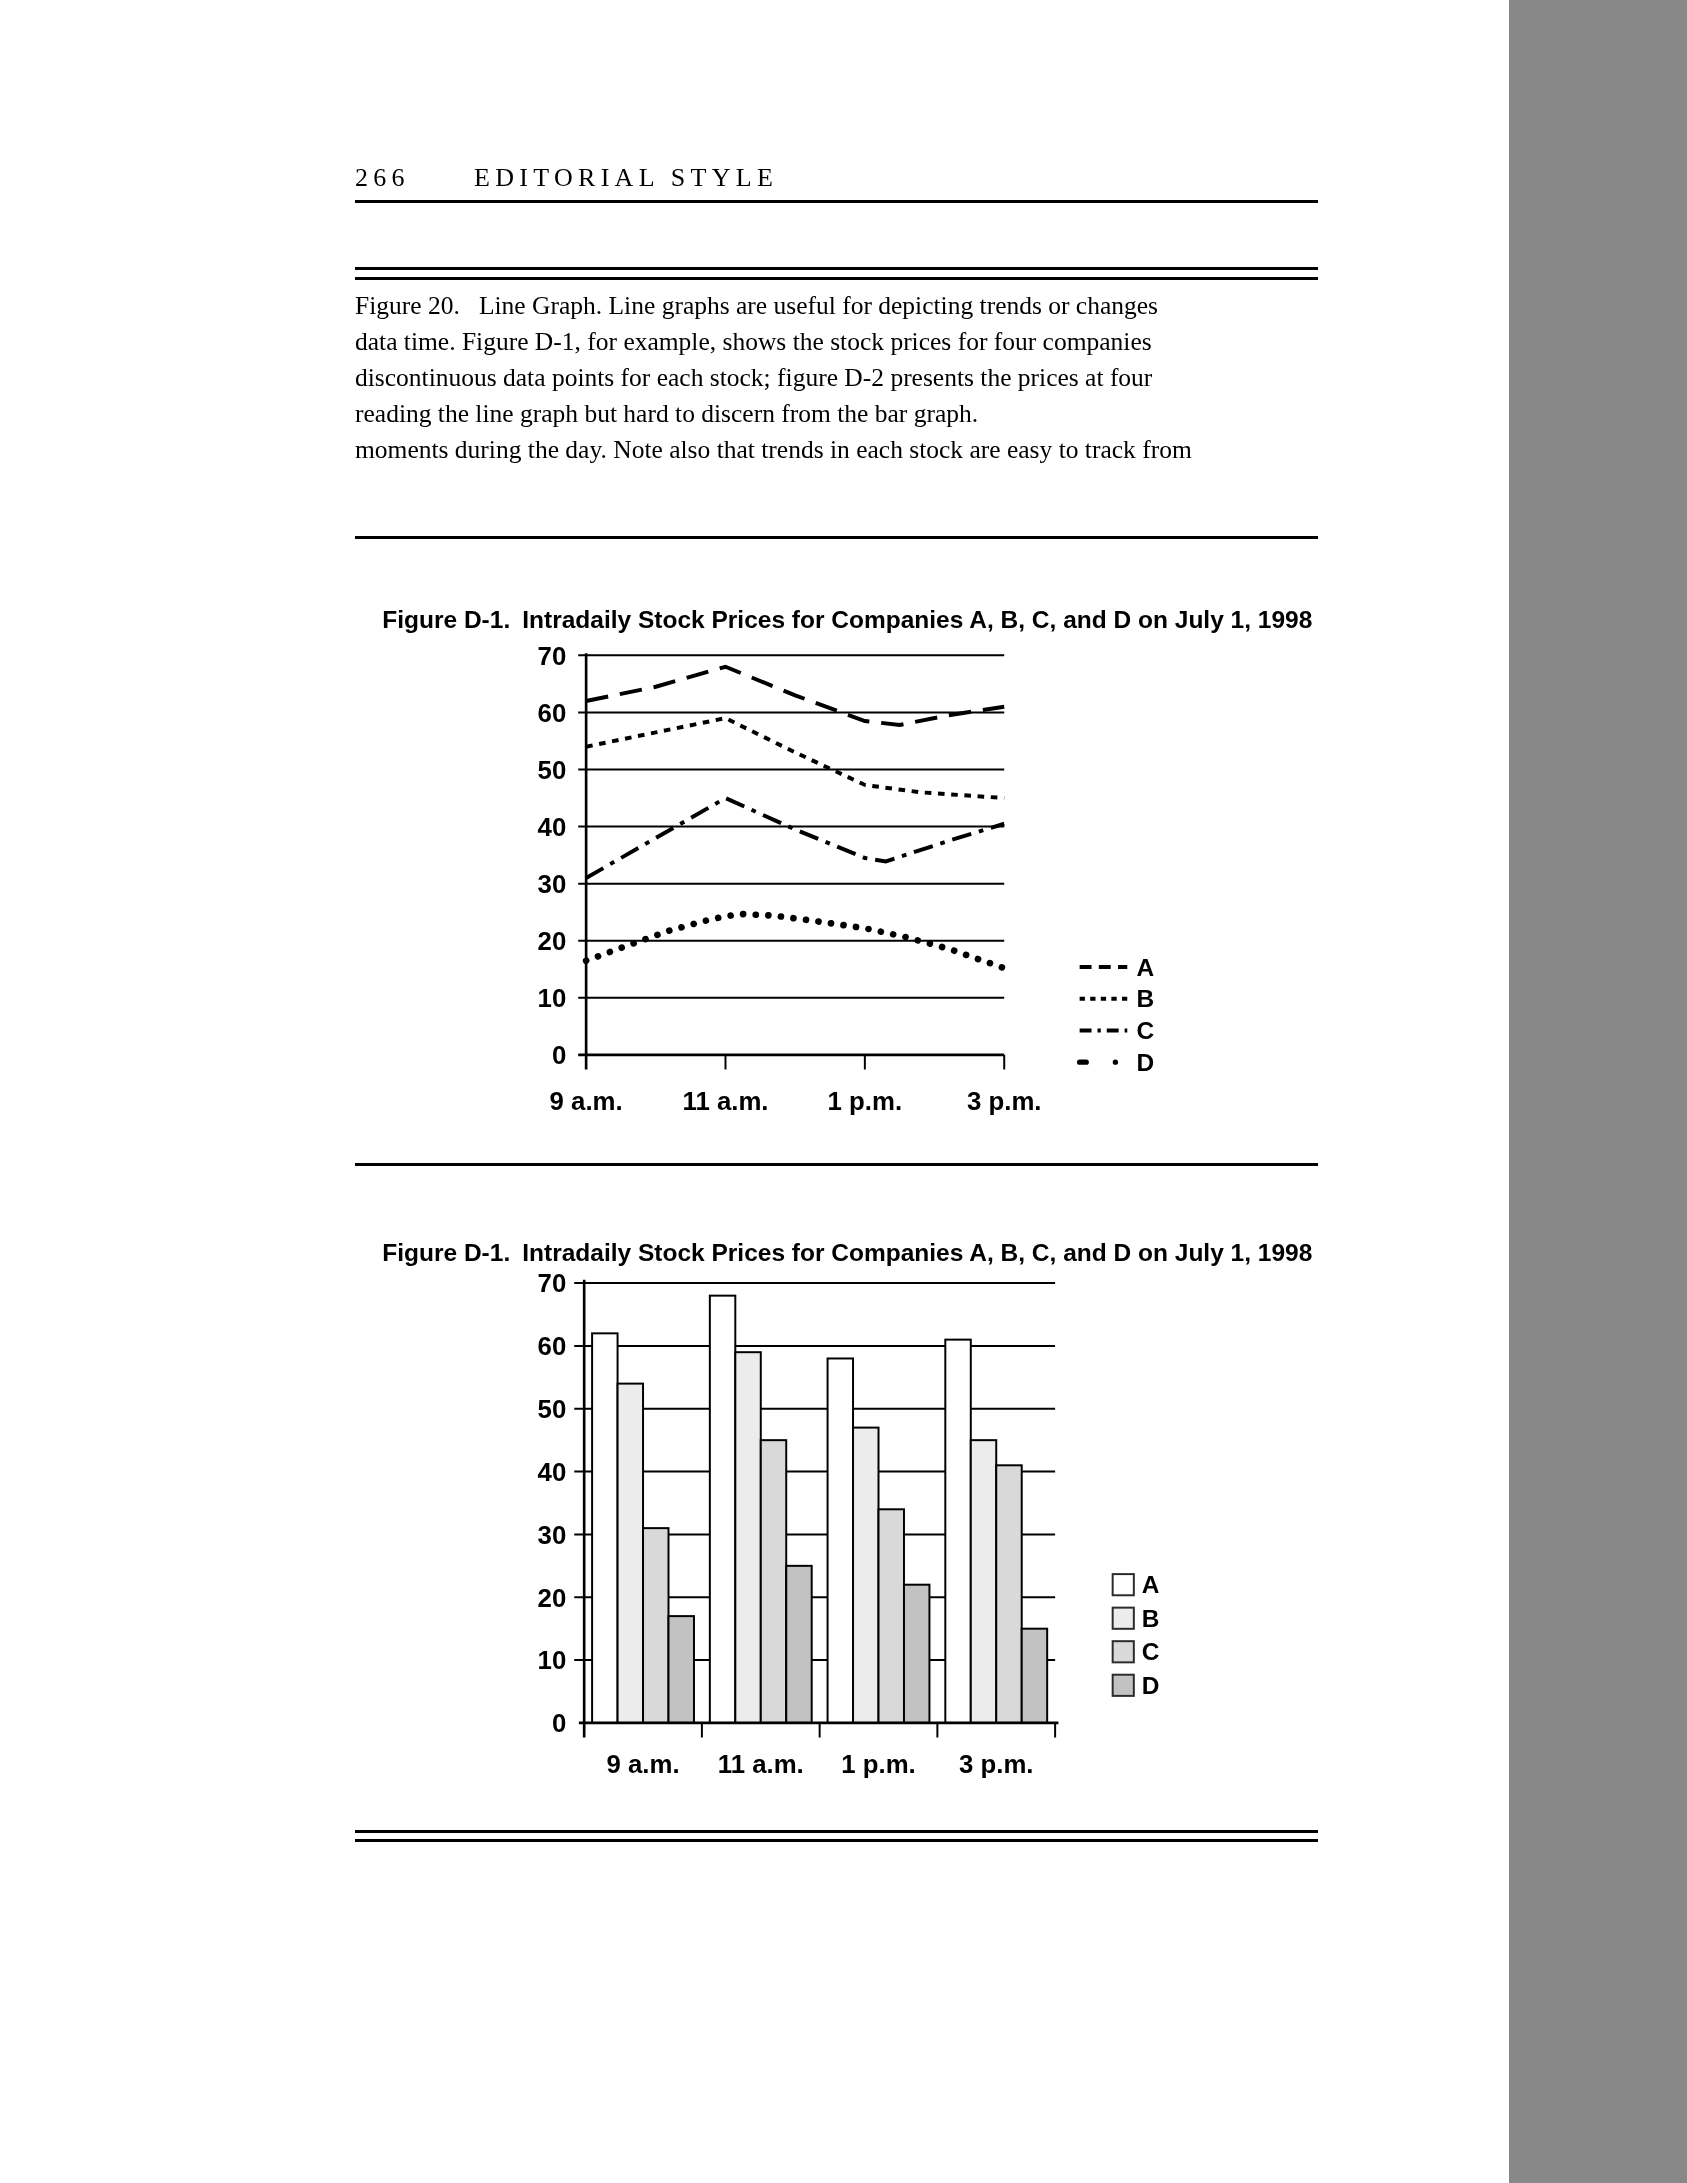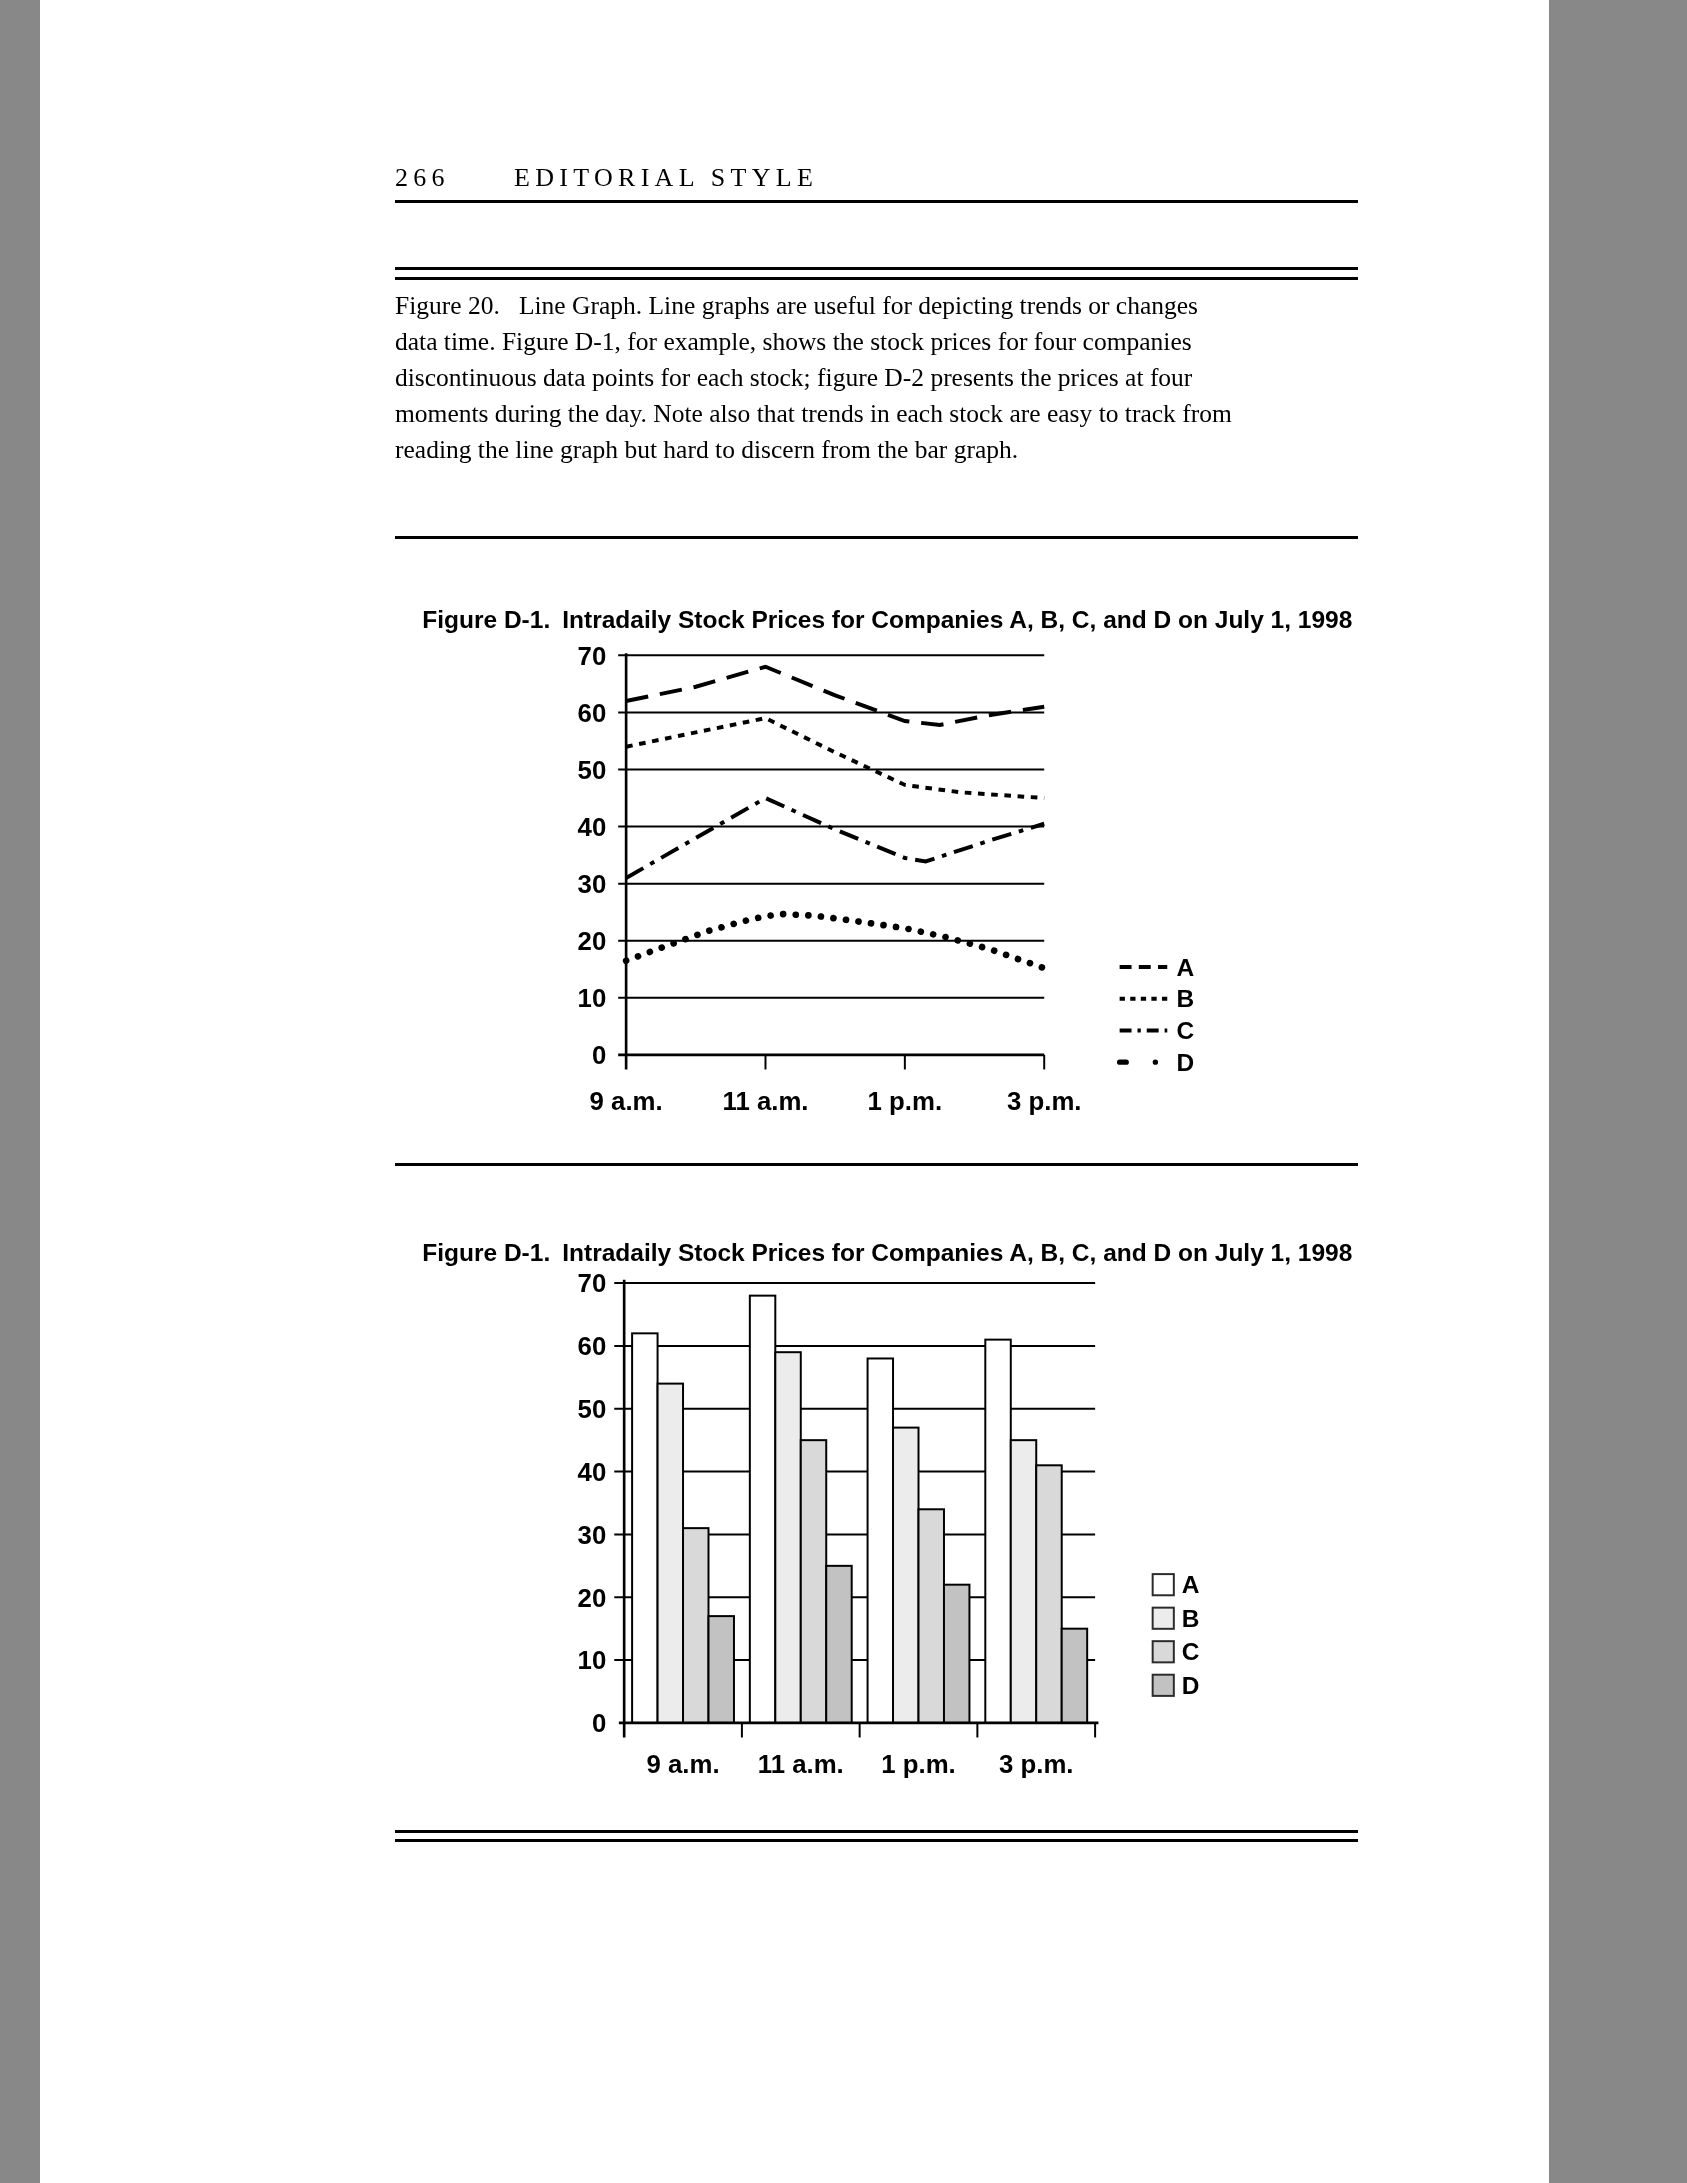--- a/index.html
+++ b/index.html
@@ -1,16 +1,16 @@
 <!DOCTYPE html>
 <html style="font-size:10.6px"><head>
 <meta charset="utf-8">
 <style>
   html,body{margin:0;padding:0;background:#888;}
-  .page{position:relative;width:1509px;height:2183px;background:#ffffff;color:#000;overflow:hidden;margin-left:40px;}
+  .page{position:relative;width:1509px;height:2183px;background:#ffffff;color:#000;overflow:hidden;}
   .rule{position:absolute;left:355px;width:963px;height:2.6px;background:#000;}
   .hdr-num{position:absolute;left:355px;top:163px;font:400 26px "Liberation Serif",serif;letter-spacing:5.3px;}
   .hdr-head{position:absolute;left:474px;top:163px;font:400 26px "Liberation Serif",serif;letter-spacing:5.3px;}
   .note{position:absolute;left:355px;top:288px;width:992px;font:400 25.5px/36px "Liberation Serif",serif;}
   .note div{white-space:pre;}
   .caption{position:absolute;left:355px;width:992px;font:700 24.5px "Liberation Sans",sans-serif;white-space:pre;}
   .caption .cap-label{margin-right:12px;}
   .chart-svg{position:absolute;}
   .axis-num{font:700 39px "Liberation Sans",sans-serif;fill:#000;}
   .axis-cat{font:700 39px "Liberation Sans",sans-serif;fill:#000;}
@@ -25,22 +25,22 @@
   <span class="hdr-head">EDITORIAL STYLE</span>
   <div class="rule" style="top:200px"></div>
 
   <div class="rule" style="top:267px"></div>
   <div class="rule" style="top:277px"></div>
 
   <div class="note">
     <div>Figure 20.   Line Graph. Line graphs are useful for depicting trends or changes</div>
     <div>data time. Figure D-1, for example, shows the stock prices for four companies</div>
     <div>discontinuous data points for each stock; figure D-2 presents the prices at four</div>
+    <div>reading the line graph but hard to discern from the bar graph.</div>
     <div>moments during the day. Note also that trends in each stock are easy to track from</div>
-    <div>reading the line graph but hard to discern from the bar graph.</div>
   </div>
 
   <div class="rule" style="top:536px"></div>
 
   <div class="caption" style="top:578px">
     <span class="cap-label">Figure D-1.</span><span>Intradaily Stock Prices for Companies A, B, C, and D on July 1, 1998</span>
   </div>
 
   <svg id="chart-d1" class="chart-svg" style="left:344px;top:615px" width="860" height="516" viewBox="520 930 1300 780">
       <line x1="874" y1="1508.7142857142858" x2="1518" y2="1508.7142857142858" stroke="#000" stroke-width="3"></line>

